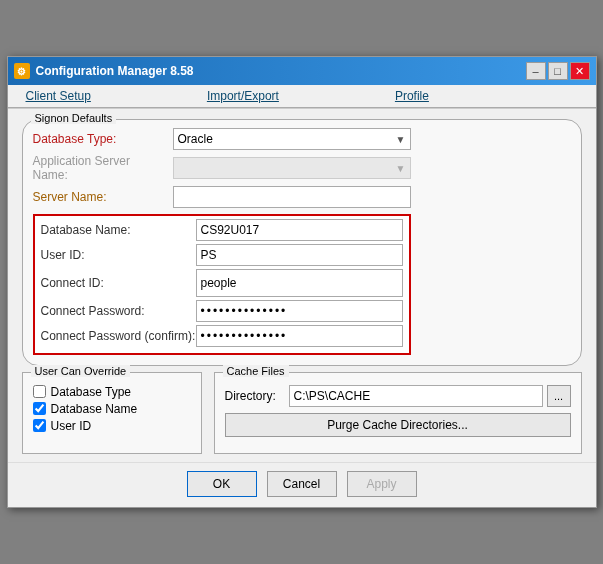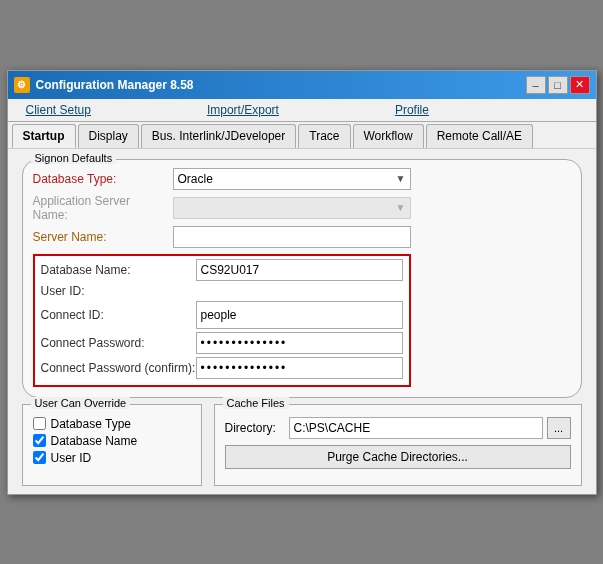--- a/index.html
+++ b/index.html
@@ -67,28 +67,20 @@
       <div class="title-btn close-btn">✕</div>
     </div>
   </div>
 
   <div class="menu-tabs-outer">
     <div class="menu-tabs">
       <span class="menu-tab">Client Setup</span>
       <span class="menu-tab" style="margin-left: 80px;">Import/Export</span>
       <span class="menu-tab" style="margin-left: 80px;">Profile</span>
     </div>
-    <div class="sub-tabs">
-      <div class="sub-tab active">Startup</div>
-      <div class="sub-tab">Display</div>
-      <div class="sub-tab">Bus. Interlink/JDeveloper</div>
-      <div class="sub-tab">Trace</div>
-      <div class="sub-tab">Workflow</div>
-      <div class="sub-tab">Remote Call/AE</div>
-    </div>
   </div>
 
   <div class="content" style="position:relative;">
 
     <div class="numeric-keypad">
       <div class="numeric-check-row">
         <input type="checkbox" style="">
         <span style="font-size:11px; line-height:1.4;">Numeric keypad -
 Enter Key tabs to
 next field</span>
@@ -121,20 +113,21 @@
 
       <div style="border: 2px solid #cc0000; margin-top: 6px; padding: 3px 6px; background: white;">
 
         <div class="highlighted-row" style="margin-bottom:3px;">
           <div class="highlighted-label">Database Name:</div>
           <input class="highlighted-input" type="text" style="flex: 1 1 0%; height: 22px; border: 1px solid rgb(170, 170, 170); padding: 2px 4px; font-size: 12px;" value="CS92U017">
         </div>
 
         <div class="highlighted-row" style="margin-bottom:3px;">
           <div class="highlighted-label">User ID:</div>
+          <input class="highlighted-input" type="text" style="flex: 1 1 0%; height: 22px; border: 1px solid rgb(170, 170, 170); padding: 2px 4px; font-size: 12px;" value="PS">
         </div>
 
         <div class="highlighted-row" style="margin-bottom:3px;">
           <div class="highlighted-label">Connect ID:</div>
           <input class="highlighted-input" type="text" style="flex: 1 1 0%; height: 28px; border: 1px solid rgb(170, 170, 170); padding: 2px 4px; font-size: 12px;" value="people">
         </div>
 
         <div class="highlighted-row" style="margin-bottom:3px;">
           <div class="highlighted-label">Connect Password:</div>
           <input class="highlighted-input password-field" type="password" value="12345678901234" style="flex: 1 1 0%; height: 22px; border: 1px solid rgb(170, 170, 170); padding: 2px 4px; font-size: 12px;">
@@ -172,13 +165,18 @@
         <div class="cache-row" style="margin-top:4px;">
           <span class="cache-label">Directory:</span>
           <input class="cache-input" type="text" value="C:\PS\CACHE" style="">
           <button class="browse-btn">...</button>
         </div>
         <button class="purge-btn">Purge Cache Directories...</button>
       </div>
     </div>
   </div>
 
+  <div class="footer">
+    <button class="footer-btn primary">OK</button>
+    <button class="footer-btn">Cancel</button>
+    <button class="footer-btn disabled" disabled="">Apply</button>
+  </div>
 </div>
 
 </body></html>

